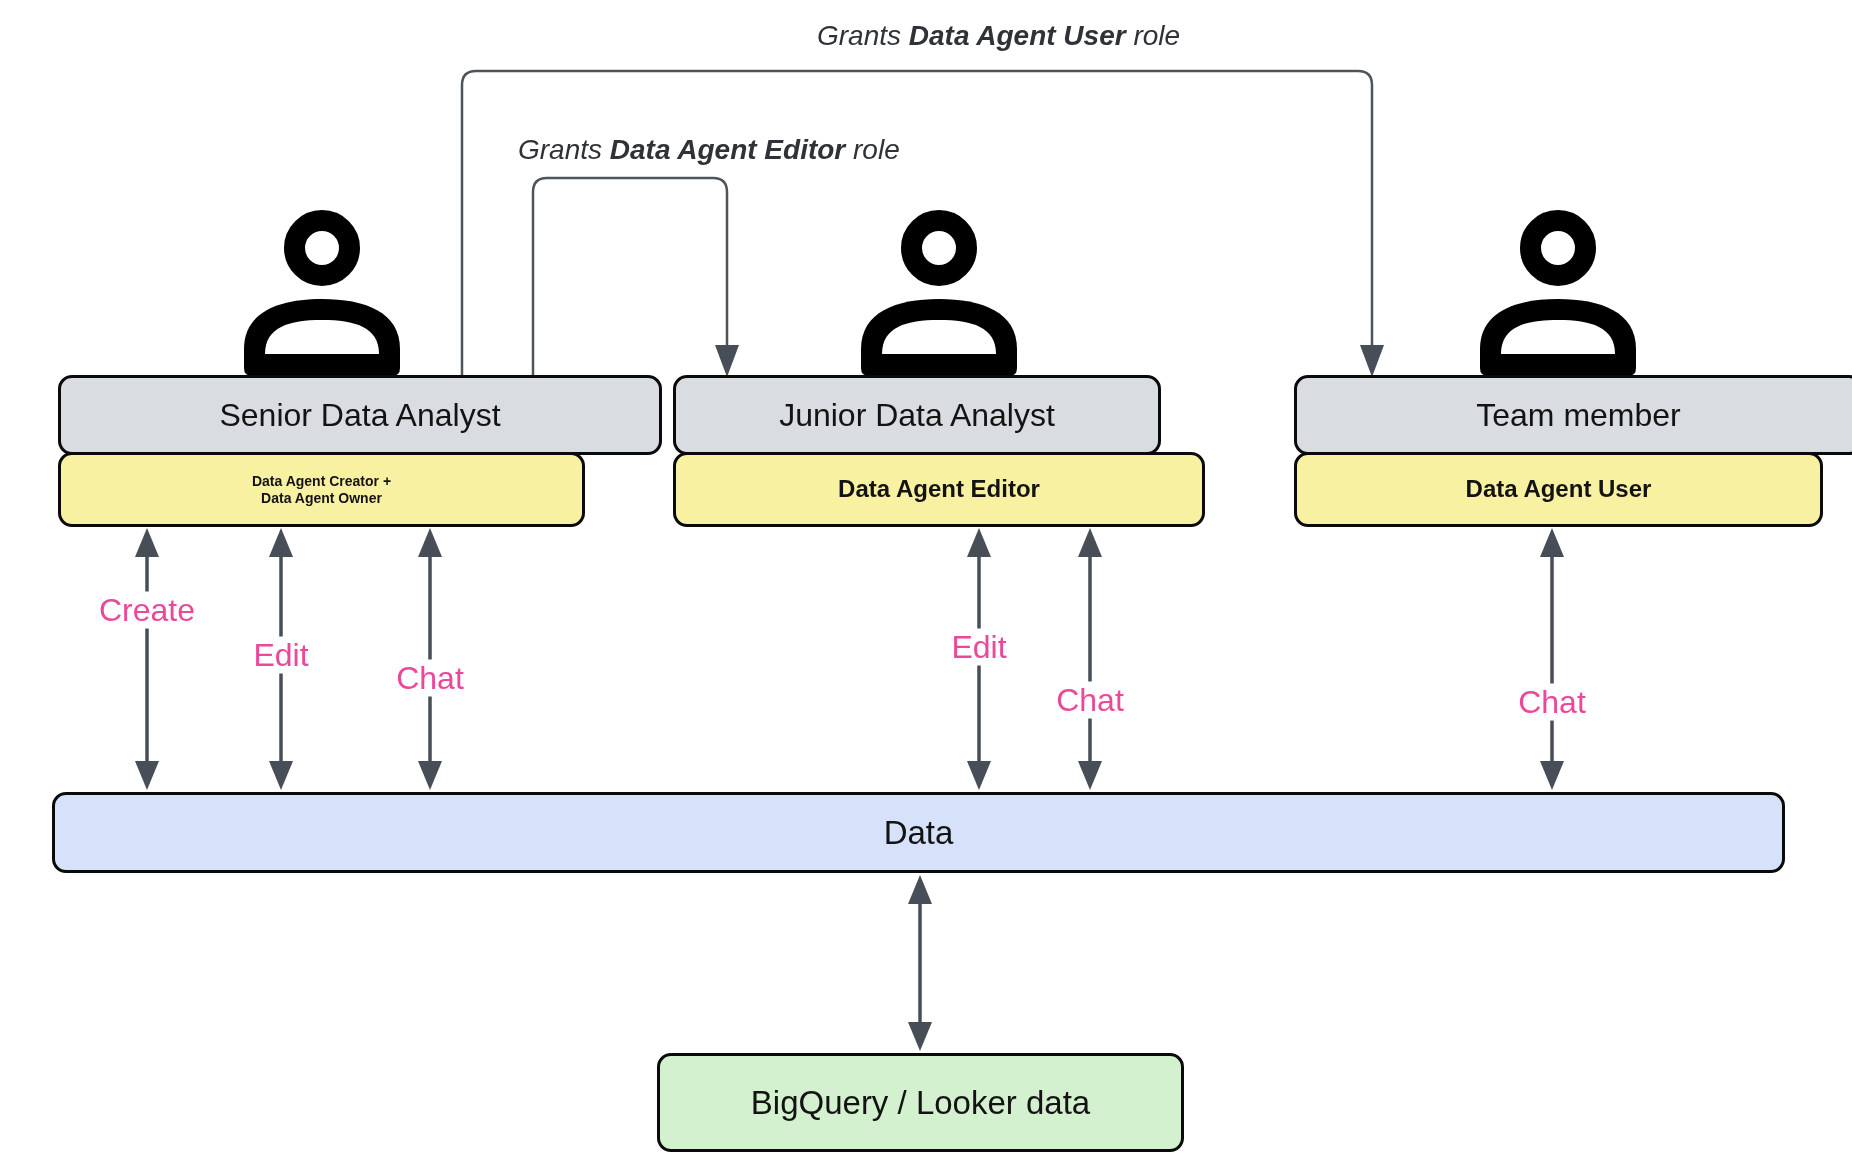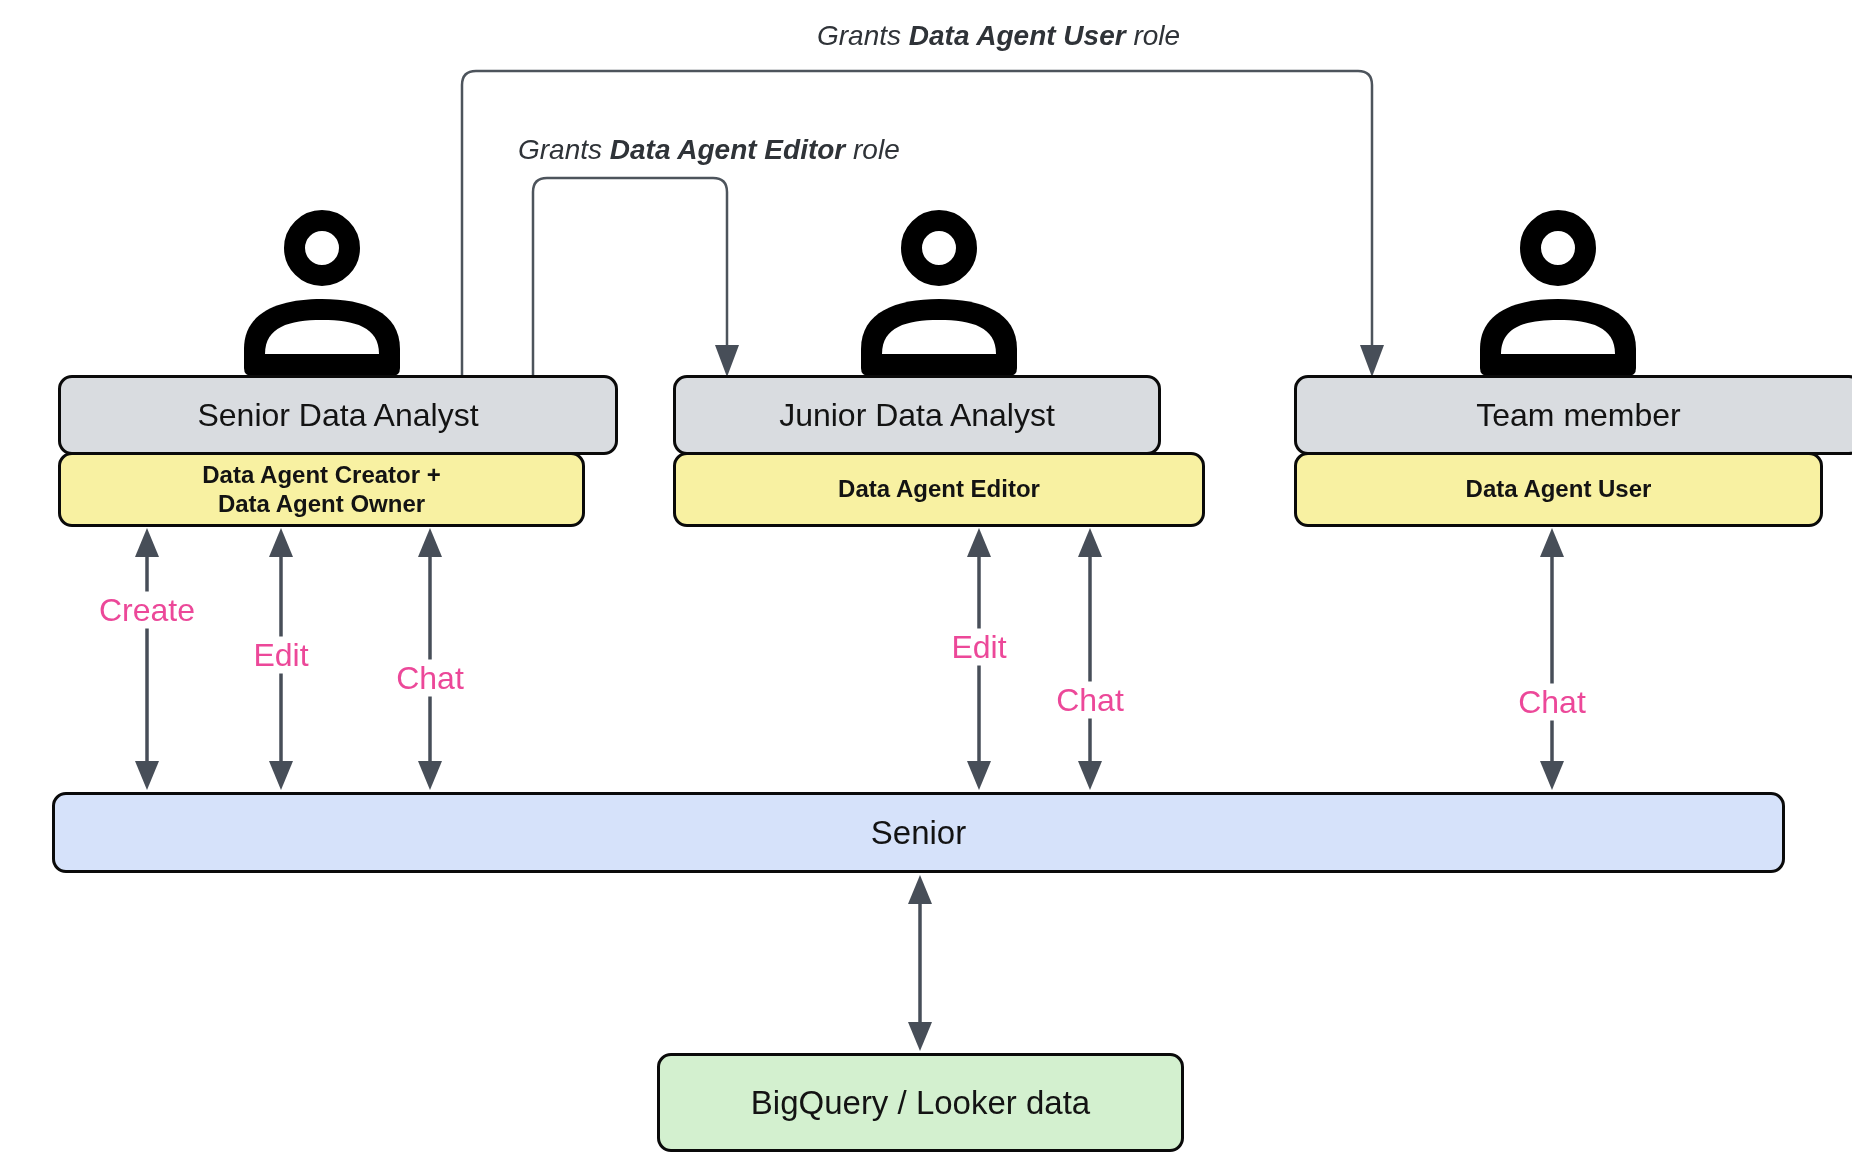--- a/index.html
+++ b/index.html
@@ -8,21 +8,21 @@
     font-family:"Liberation Sans", sans-serif;
   }
   .overlay{position:absolute;left:0;top:0;width:1852px;height:1176px;pointer-events:none;}
   .node{
     position:absolute;display:flex;align-items:center;justify-content:center;
     border:3.5px solid var(--color-border,#0a0a0a);border-radius:14px;box-sizing:border-box;
     text-align:center;color:#131313;
   }
   .gray-box{background:var(--color-actor_fill,#d9dce0);font-size:32px;font-weight:400;z-index:3;}
   .yellow-box{background:var(--color-role_fill,#f8f1a2);font-weight:700;z-index:2;white-space:pre-line;line-height:1.2;}
-  .yellow-sm{font-size:24px;}
+  .yellow-sm{font-size:14px;}
   .yellow-lg{font-size:24px;}
   .agent-bar{background:var(--color-agent_fill,#d6e2fa);font-size:33px;z-index:3;}
   .green-box{background:var(--color-data_fill,#d3f0cf);font-size:33px;z-index:3;}
   .person{position:absolute;z-index:1;}
   .action-label{
     position:absolute;transform:translate(-50%,-50%);background:#ffffff;
     padding:0 8px;font-size:32px;color:#ec4899;z-index:4;white-space:nowrap;
   }
   .grant-label{
     position:absolute;transform:translateY(-50%);font-size:28px;font-style:italic;
@@ -110,21 +110,21 @@
     <circle cx="85" cy="42" r="27.5" fill="#ffffff" stroke="#000000" stroke-width="21"></circle>
     <path d="M 15 170 Q 7 170 7 162 V 143 C 7 106 42 93 85 93 C 128 93 163 106 163 143 V 162 Q 163 170 155 170 Z" fill="#000000"></path>
     <path d="M 28 148 C 28 121 52 114 85 114 C 118 114 142 121 142 148 Z" fill="#ffffff"></path>
   </svg>
   <svg class="person" style="left:1473px;top:206px;" width="170" height="172" viewBox="0 0 170 172">
     <circle cx="85" cy="42" r="27.5" fill="#ffffff" stroke="#000000" stroke-width="21"></circle>
     <path d="M 15 170 Q 7 170 7 162 V 143 C 7 106 42 93 85 93 C 128 93 163 106 163 143 V 162 Q 163 170 155 170 Z" fill="#000000"></path>
     <path d="M 28 148 C 28 121 52 114 85 114 C 118 114 142 121 142 148 Z" fill="#ffffff"></path>
   </svg>
 
-  <div class="node gray-box" style="left:58px;top:375px;width:560px;height:80px;">
+  <div class="node gray-box" style="left:58px;top:375px;width:604px;height:80px;">
     <span>Senior Data Analyst</span>
   </div>
   <div class="node yellow-box yellow-sm" style="left:58px;top:452px;width:527px;height:75px;">
     <span>Data Agent Creator +
 Data Agent Owner</span>
   </div>
 
   <div class="node gray-box" style="left:673px;top:375px;width:488px;height:80px;">
     <span>Junior Data Analyst</span>
   </div>
@@ -140,20 +140,20 @@
   </div>
 
   <div class="action-label" style="left:147px;top:610px;">Create</div>
   <div class="action-label" style="left:281px;top:655px;">Edit</div>
   <div class="action-label" style="left:430px;top:678px;">Chat</div>
   <div class="action-label" style="left:979px;top:647px;">Edit</div>
   <div class="action-label" style="left:1090px;top:700px;">Chat</div>
   <div class="action-label" style="left:1552px;top:702px;">Chat</div>
 
   <div class="node agent-bar" style="left:52px;top:792px;width:1733px;height:81px;">
-    <span>Senior</span>
+    <span>Data</span>
   </div>
 
   <div class="node green-box" style="left:657px;top:1053px;width:527px;height:99px;">
     <span>BigQuery / Looker data</span>
   </div>
 
 </div>
 
 </body></html>

